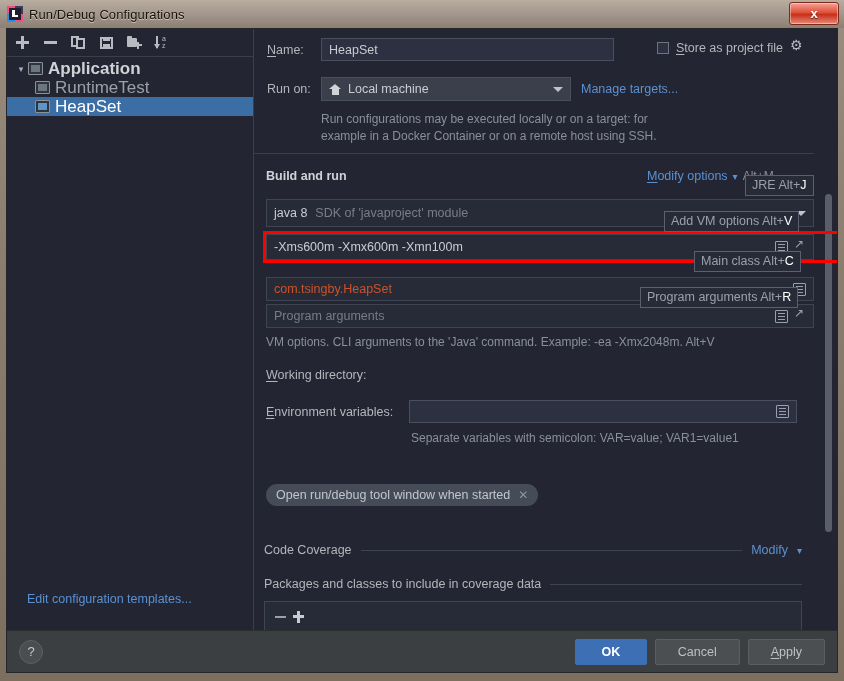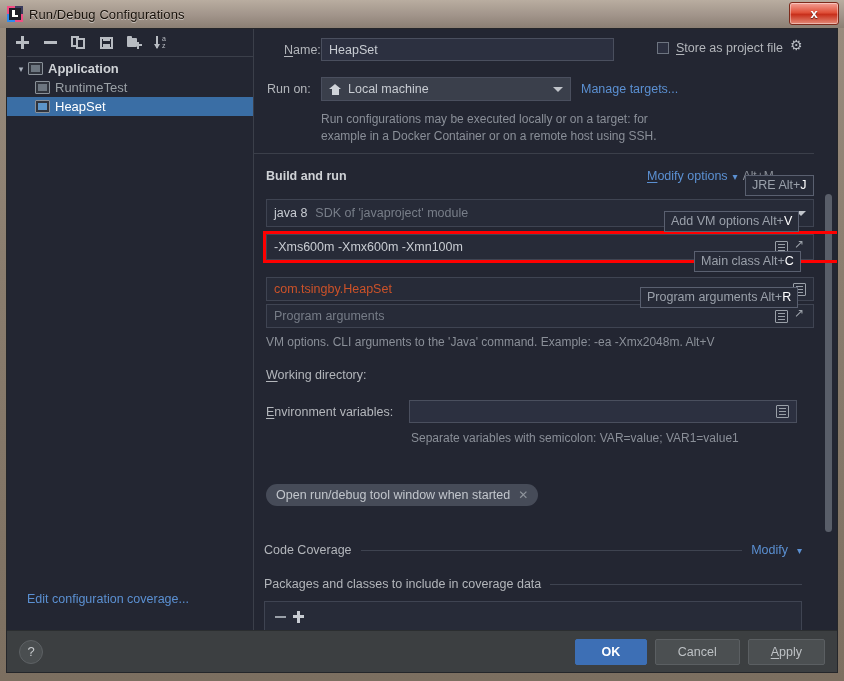--- a/index.html
+++ b/index.html
@@ -119,21 +119,21 @@
   .mod-icon {
     width: 13px; height: 11px; flex: none; margin-right: 5px;
     border: 1px solid #8a9199; background: #30343d; border-radius: 1px;
     position: relative;
   }
   .mod-icon::after {
     content:''; position:absolute; left:2px; top:2px; right:2px; bottom:2px;
     background:#5c95c9;
   }
   .mod-icon.grey::after { background:#6d7680; }
-  .tree-label { font-size: 13px; color: #9aa0a6; }
+  .tree-label { font-size: 17px; color: #9aa0a6; }
   .tree-row.child { padding-left: 28px; }
   .edit-templates {
     position: absolute; left: 20px; bottom: 24px;
     color: #5b90d2; font-size: 12.5px; cursor: pointer;
   }
 
   
   .right {
     flex: 1; position: relative; background: #232632;
     overflow: hidden;
@@ -353,26 +353,26 @@
           <div class="tree-row child">
             <span class="mod-icon grey"></span>
             <span class="tree-label">RuntimeTest</span>
           </div>
           <div class="tree-row child selected">
             <span class="mod-icon"></span>
             <span class="tree-label">HeapSet</span>
           </div>
         </div>
 
-        <div class="edit-templates">Edit configuration coverage...</div>
+        <div class="edit-templates">Edit configuration templates...</div>
       </div>
 
       <div class="right">
 
-        <div class="abs rowlabel" style="left:30px;top:14px;">
+        <div class="abs rowlabel" style="left:13px;top:14px;">
           <span class="u">N</span><span>ame:</span>
         </div>
         <div class="abs fld" style="left:67px;top:9px;width:293px;height:23px;">
           <span>HeapSet</span>
         </div>
 
         <div class="abs" style="left:403px;top:12px;display:flex;align-items:center;gap:7px;">
           <span class="checkbox"></span>
           <span class="rowlabel">
             <span class="u">S</span><span>tore as project file</span>

